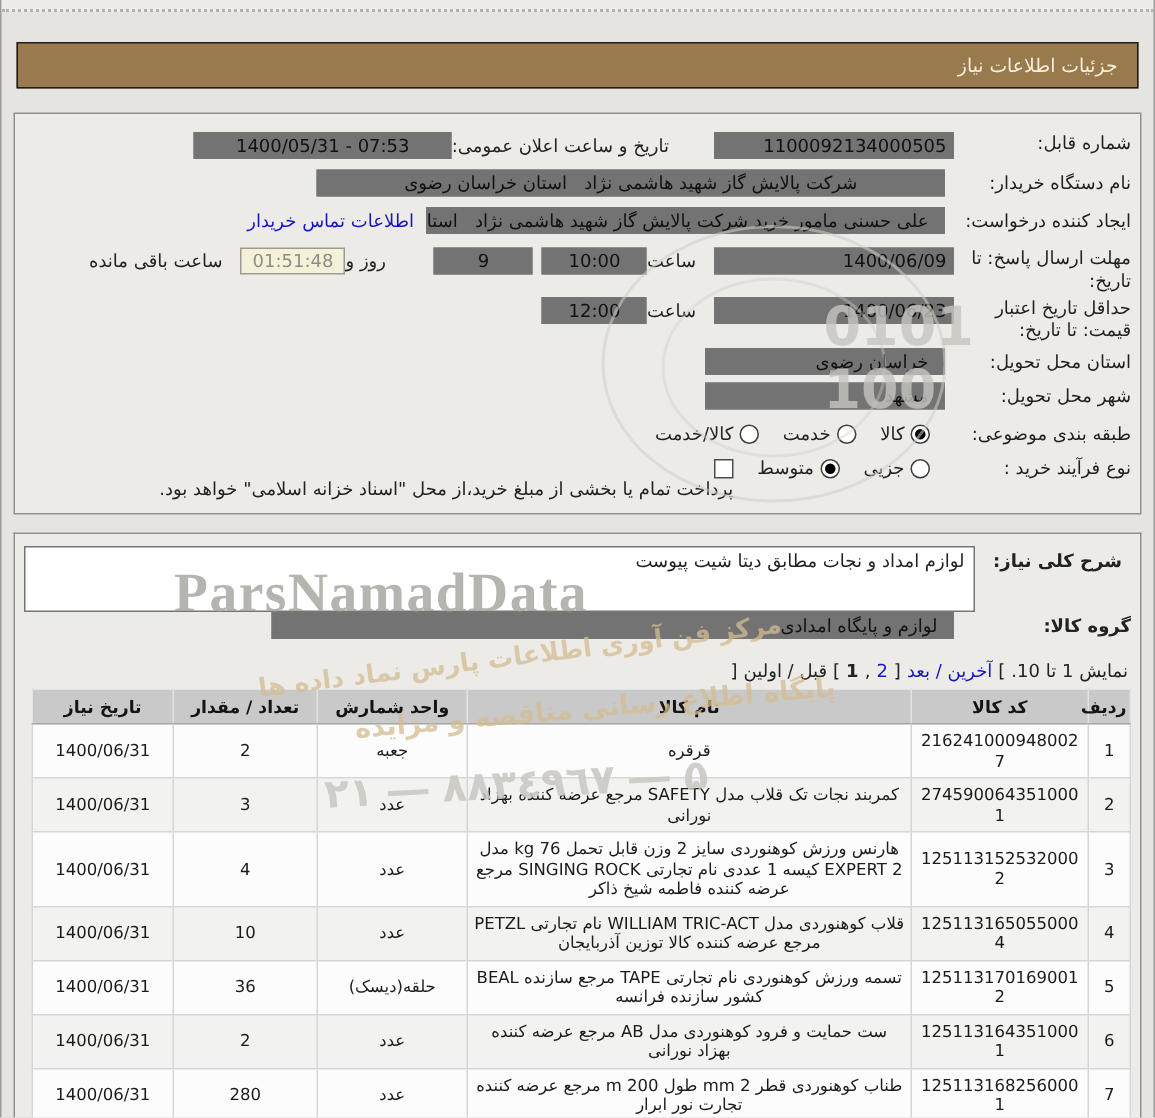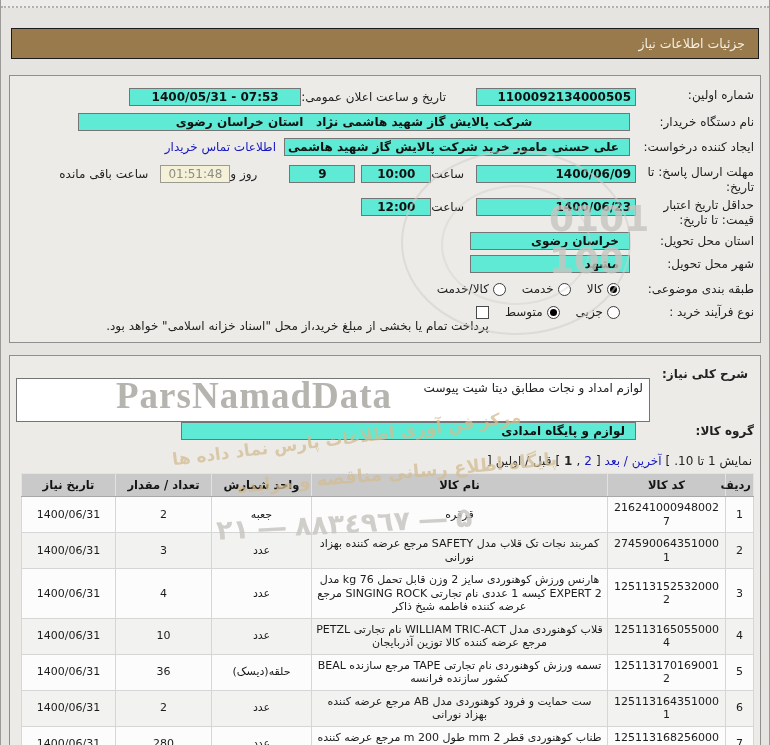--- a/index.html
+++ b/index.html
@@ -19,22 +19,22 @@
     color:#f6efdd; font-size:12.5px; padding:0 13px; text-align:right;
   }
   .panel{ position:relative; margin:16px 8px 0; border:1px solid #8f8f8f; background:#ecebe8; }
   .panel.p2{ margin-top:12px; height:420px; border-bottom:none; }
   .p1-inner{ padding:12px 6px 8px; position:relative; z-index:2; }
   .p2-inner{ padding:8px 6px 0; position:relative; z-index:2; }
 
   .frow{ display:flex; align-items:flex-start; }
   .flabel{ width:118px; flex-shrink:0; text-align:right; line-height:15px; color:#1f1f1f; }
   .inp{
-    background:#5eead4; border:1px solid #757575; height:18px; line-height:16px;
-    padding:0 4px; overflow:hidden; white-space:pre; color:#111;font-weight:bold;
+    background:#737373; border:1px solid #757575; height:18px; line-height:16px;
+    padding:0 4px; overflow:hidden; white-space:pre; color:#111;
   }
   .center{ text-align:center; }
   .rightpad{ text-align:right; padding-right:10px; }
   .ltr{ direction:ltr; unicode-bidi:isolate; }
   .w160{ width:160px;text-align:right; } .w172{ width:172px; } .w455{ width:455px; } .w70{ width:70px; } .w66{ width:66px; }
   .g6{ margin-inline-start:6px; } .g8{ margin-inline-start:8px; } .g24{ margin-inline-start:24px; } .g26{ margin-inline-start:26px; } .g42{ margin-inline-start:42px;flex-direction:column; }
   .mb7{ margin-bottom:7px; } .mb9{ margin-bottom:9px; } .mb3{ margin-bottom:3px; } .mb4{ margin-bottom:4px; } .mb5{ margin-bottom:5px; } .mb8{ margin-bottom:8px; }
   .small-lbl{ line-height:18px; }
   .timer{
     background:#f5f1d8; border:1px solid #9b9b94; color:#8d8d85;
@@ -43,21 +43,21 @@
   .link{ color:#1515c2; cursor:pointer; text-decoration:none; }
   .radio{ width:13px; height:13px; border:1px solid #3c3c3c; border-radius:50%; background:#fff; position:relative; flex-shrink:0; margin-top:1px; }
   .radio.on::after{ content:""; position:absolute; inset:2px; border-radius:50%; background:#000; }
   .checkbox{ width:13px; height:13px; border:1px solid #4a4a4a; background:#fff; flex-shrink:0; margin-top:1px; position:relative; }
   .opt{ display:flex; align-items:flex-start; margin-inline-start:16px; }
   .opt .radio{ margin-inline-end:4px; }
   .opt-lbl{ line-height:15px; }
 
   .desc-box{
     background:#fff; border:1px solid #757575; width:674px; height:44px;
-    padding:2px 6px; text-align:right; line-height:15px; overflow:hidden;margin-top:14px;
+    padding:2px 6px; text-align:right; line-height:15px; overflow:hidden;
   }
   .sec-title{ font-weight:bold; margin:9px 2px 10px; text-align:right; }
   .grp-row{ margin-bottom:14px; }
   .grp-lbl{ width:112px; flex-shrink:0; font-weight:bold; line-height:18px; text-align:right; }
   .desc-lbl{ width:98px; flex-shrink:0; font-weight:bold; line-height:15px; padding-top:3px; text-align:center; }
 
   .pager{ display:flex; justify-content:flex-start; gap:4px; margin:0 2px 5px; align-items:center; font-size:12px; }
   .pager .tok{ unicode-bidi:isolate; }
   .pager .cur{ font-weight:bold; }
 
@@ -105,29 +105,29 @@
   <div class="wm wm-digits" style="left:548px; top:240px;">100</div>
   <div class="wm wm-brand">ParsNamadData</div>
   <div class="wm wm-tag" style="left:170px; top:428px; font-size:17px; transform:rotate(-7deg);">مرکز فن آوری اطلاعات پارس نماد داده ها</div>
   <div class="wm wm-tag" style="left:235px; top:462px; font-size:18px; transform:rotate(-5deg);">پایگاه اطلاع رسانی مناقصه و مزایده</div>
   <div class="wm wm-phone" style="left:215px; top:508px; transform:rotate(-3deg);">۲۱ ― ۸۸۳٤۹٦۷ ― ۵</div>
 
   <div class="panel">
     <div class="p1-inner">
 
       <div class="frow mb7">
-        <span class="flabel">شماره اولین:</span>
+        <span class="flabel">شماره قابل:</span>
         <span class="inp w160 center ltr g6">1100092134000505</span>
         <span class="small-lbl g24">تاریخ و ساعت اعلان عمومی:</span>
         <span class="inp w172 center ltr g8">1400/05/31 - 07:53</span>
       </div>
 
       <div class="frow mb7">
         <span class="flabel small-lbl">نام دستگاه خریدار:</span>
-        <span class="inp center g6" style="width:552px;">شرکت پالایش گاز شهید هاشمی نژاد   استان خراسان رضوی</span>
+        <span class="inp center g6" style="width:419px;">شرکت پالایش گاز شهید هاشمی نژاد   استان خراسان رضوی</span>
       </div>
 
       <div class="frow mb9">
         <span class="flabel small-lbl">ایجاد کننده درخواست:</span>
         <span class="inp rightpad g6" style="width:346px;">علی حسنی مامور خرید شرکت پالایش گاز شهید هاشمی نژاد   استان خراسا</span>
         <a class="link small-lbl g8" href="#">اطلاعات تماس خریدار</a>
       </div>
 
       <div class="frow mb3">
         <span class="flabel">مهلت ارسال پاسخ: تا تاریخ:</span>

